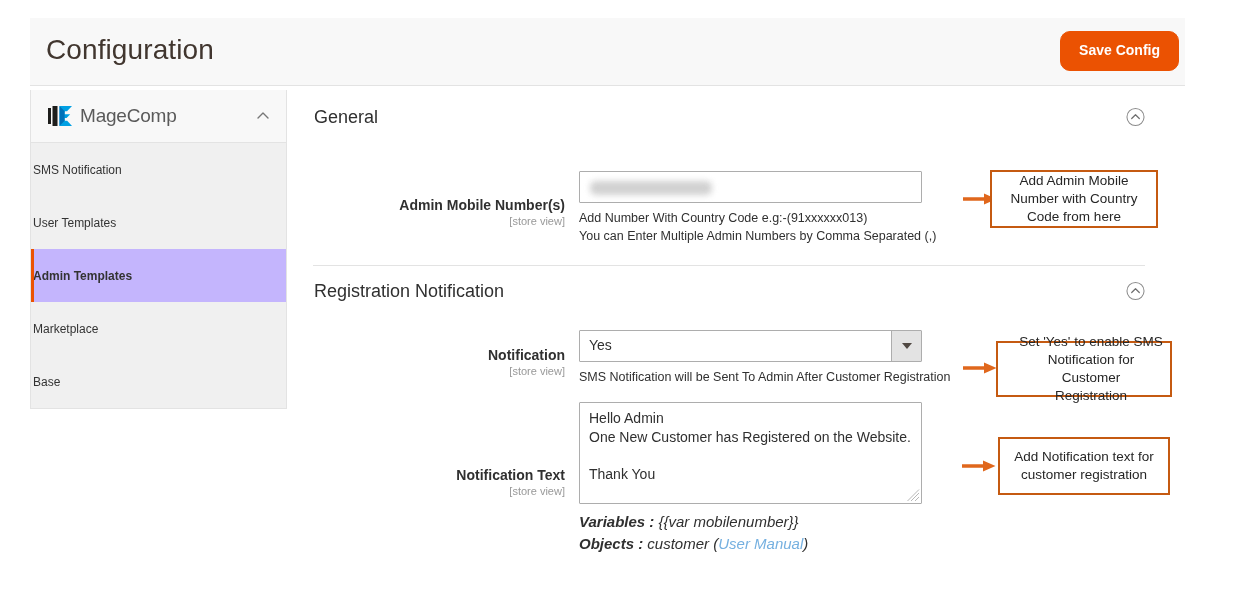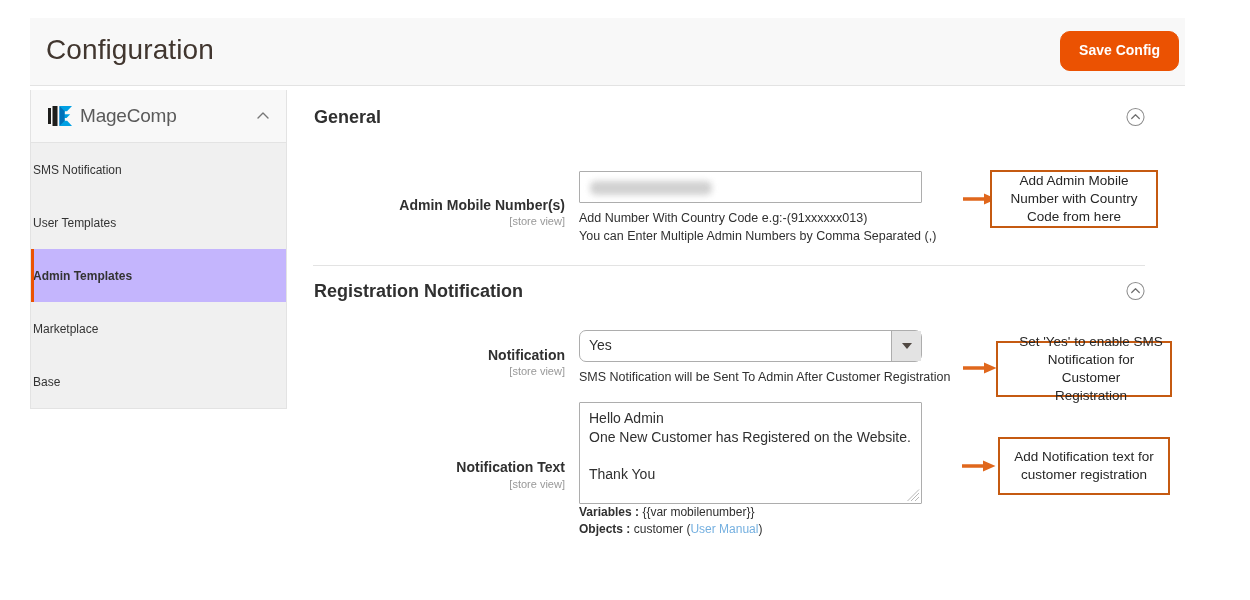--- a/index.html
+++ b/index.html
@@ -125,21 +125,21 @@
   .section { position: relative; }
   .section-head {
     position: relative;
     height: 54px;
     display: flex;
     align-items: center;
     cursor: pointer;
   }
   .section-title {
     font-size: 18px;
-    font-weight: bold;
+    font-weight: normal;
     color: #303030;
     padding-left: 1px;
   }
   .section-toggle-icon {
     position: absolute;
     right: 10px; top: 50%;
     transform: translateY(-50%);
     width: 19px; height: 19px;
   }
   .section-divider {
@@ -206,21 +206,21 @@
     line-height: 1.45;
     margin-top: 6px;
     white-space: pre-line;
   }
 
   
   .select-wrap {
     position: relative;
     width: 343px; height: 32px;
     border: 1px solid #adadad;
-    border-radius: 7px;
+    border-radius: 1px;
     background: #ffffff;
     cursor: pointer;
   }
   .select-value {
     position: absolute;
     left: 9px; top: 6px;
     font-size: 14px;
     color: #303030;
   }
   .select-btn {
@@ -257,23 +257,25 @@
     line-height: 1.32;
     white-space: pre-line;
   }
   .resize-grip {
     position: absolute;
     right: 1px; bottom: 1px;
     width: 13px; height: 13px;
   }
 
   .varnote {
-    font-size: 12px;
+    font-size: 15px;
     color: #303030;
     line-height: 1.42;
+    margin-top: 7px;
+    font-style: italic;
   }
   .varnote b { font-weight: bold; }
   .varnote a { color: #75b0e0; text-decoration: none; }
 
   
   .callout {
     position: absolute;
     border: 2px solid #c55a11;
     background: #ffffff;
     color: #262626;

